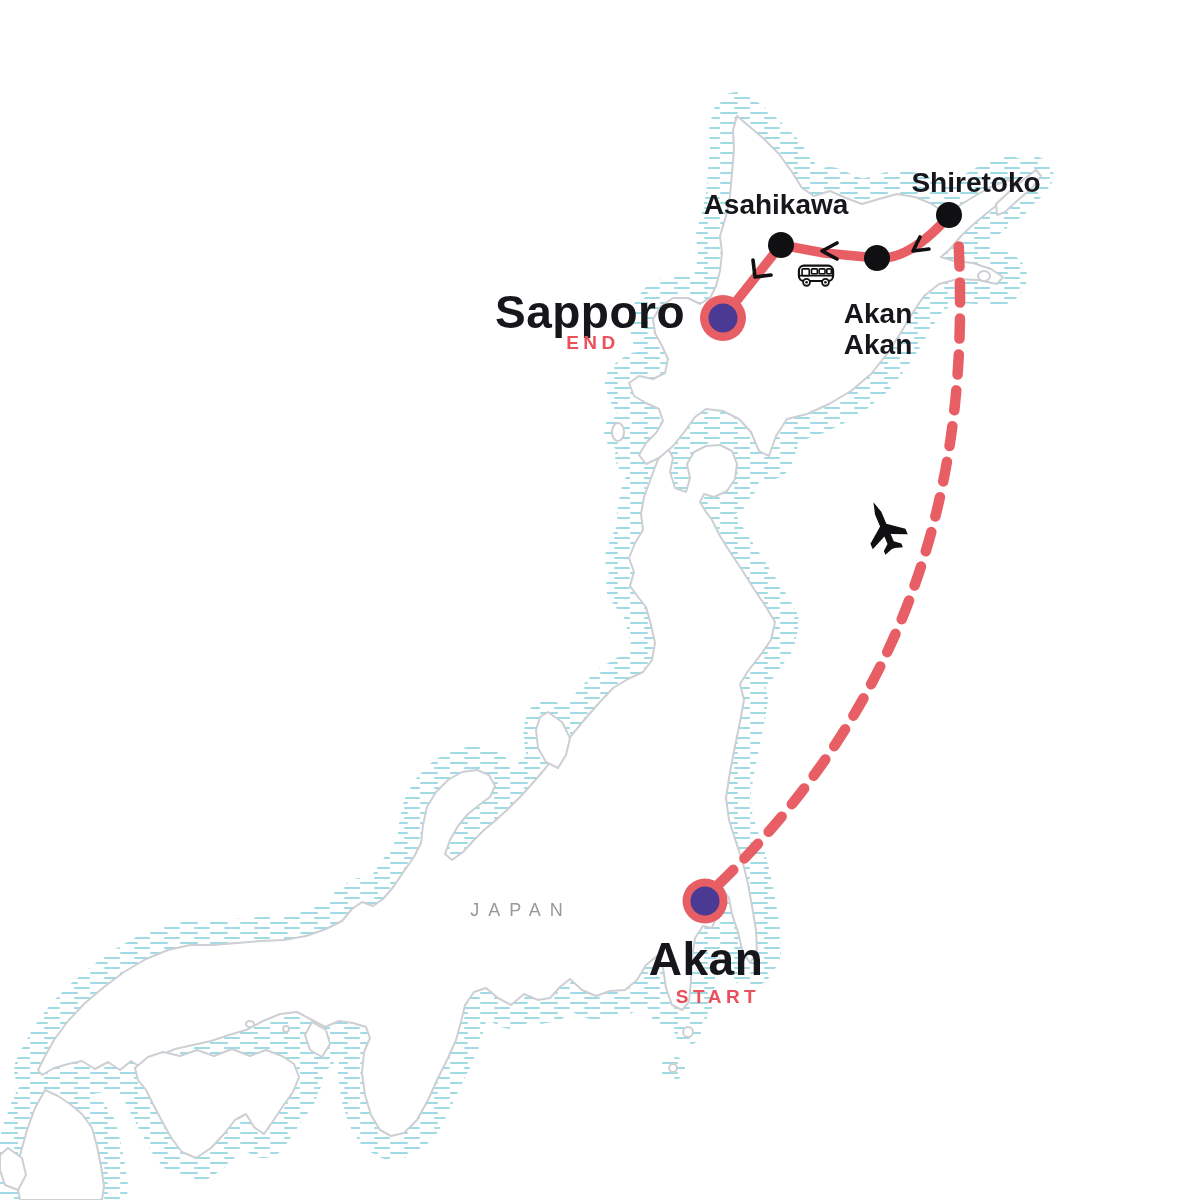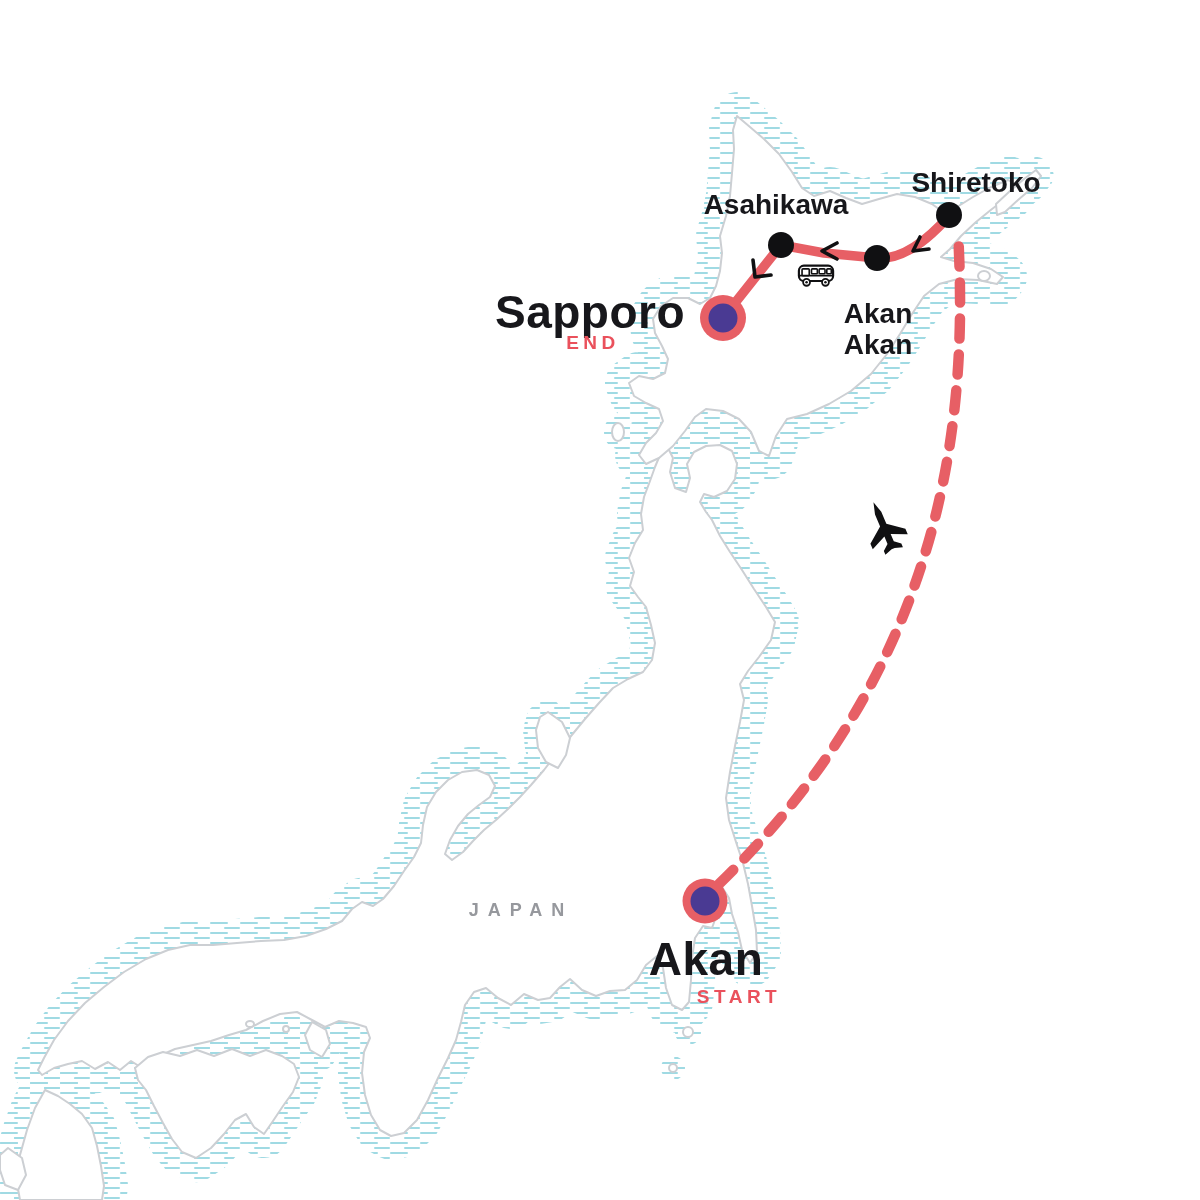--- a/index.html
+++ b/index.html
@@ -24,21 +24,21 @@
   .marker-core{fill:var(--marker-purple);}
   .plane{fill:var(--stop-black);}
   .bus-line{fill:#ffffff;stroke:var(--stop-black);}
 
   
   .label{position:absolute;transform:translate(-50%,-50%);white-space:nowrap;
          color:var(--city-label-black);font-weight:700;text-align:center;line-height:1.12;}
   .city-lg{font-size:46px;letter-spacing:.5px;}
   .city-sm{font-size:28px;}
   .badge{font-size:19px;font-weight:700;letter-spacing:4.5px;color:var(--badge-red);}
-  .country{font-size:18px;font-weight:700;letter-spacing:9px;color:var(--country-label-gray);}
+  .country{font-size:18px;font-weight:400;letter-spacing:9px;color:var(--country-label-gray);}
 </style>
 </head>
 <body>
 
 <div class="stage">
 
   <svg class="map" viewBox="0 0 1200 1200" aria-hidden="true">
     <defs>
       <pattern id="waterhatch" width="30" height="10" patternUnits="userSpaceOnUse">
         <rect class="hatch-dash" x="0" y="2" width="18" height="1.9" rx="0.95"></rect>
@@ -136,21 +136,21 @@
       </g>
     </g>
   </svg>
 
   <div class="label country" style="left:521px;top:910px;">JAPAN</div>
 
   <div class="label city-lg" style="left:590px;top:313px;">Sapporo</div>
   <div class="label badge" style="left:593px;top:343px;">END</div>
 
   <div class="label city-lg" style="left:706px;top:960px;">Akan</div>
-  <div class="label badge" style="left:739px;top:997px;">START</div>
+  <div class="label badge" style="left:718px;top:997px;">START</div>
 
   <div class="label city-sm" style="left:776px;top:205px;">Asahikawa</div>
   <div class="label city-sm" style="left:976px;top:183px;">Shiretoko</div>
 
   <div class="label city-sm" style="left:878px;top:306px;margin-top:23px;">
     <div>Akan</div>
     <div>Akan</div>
   </div>
 </div>
 

